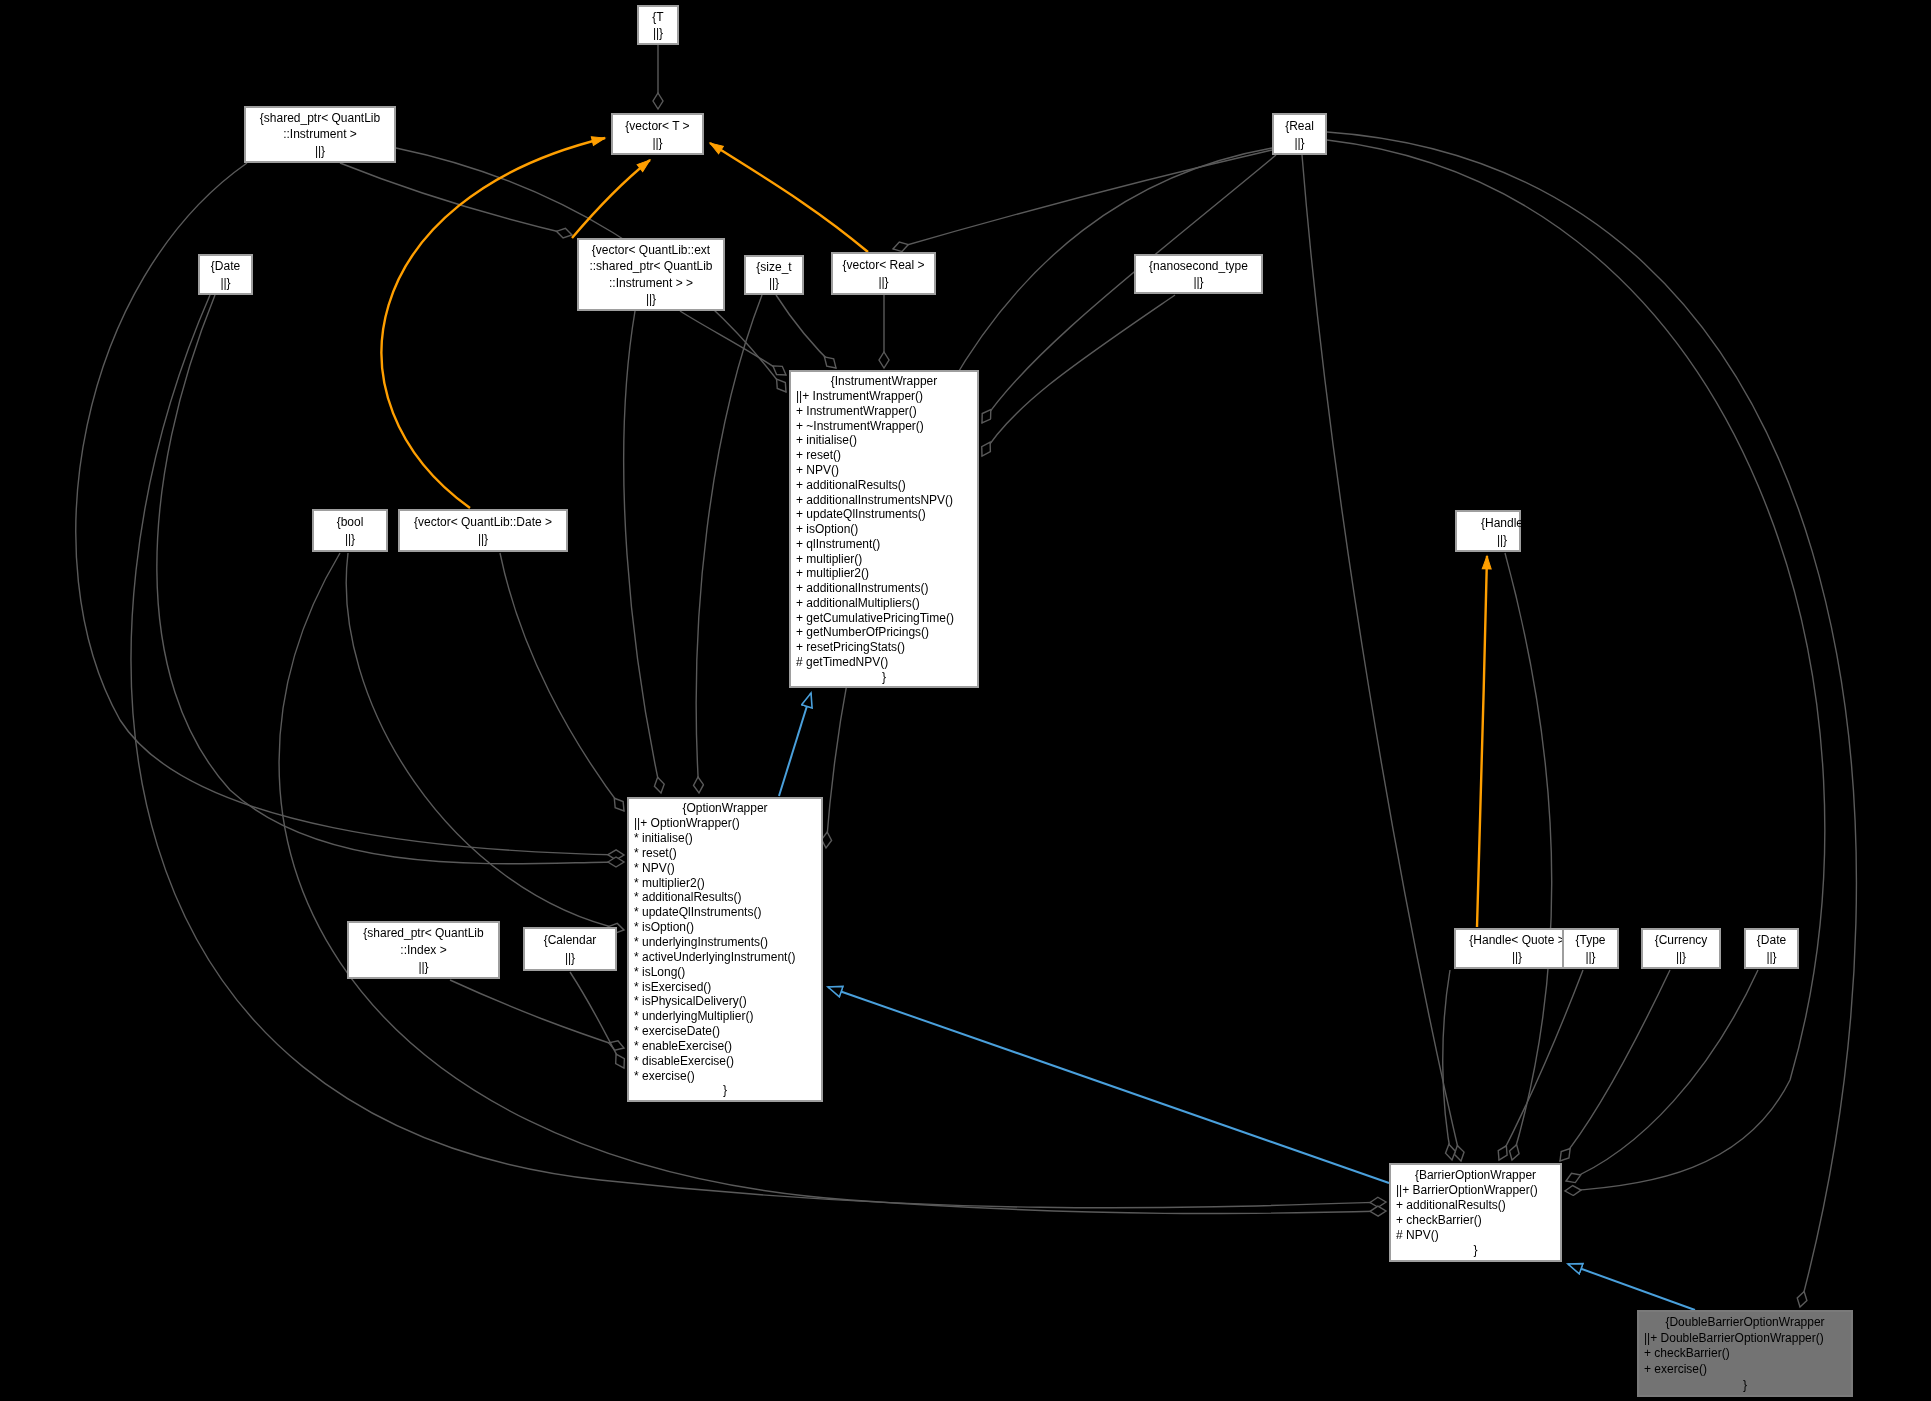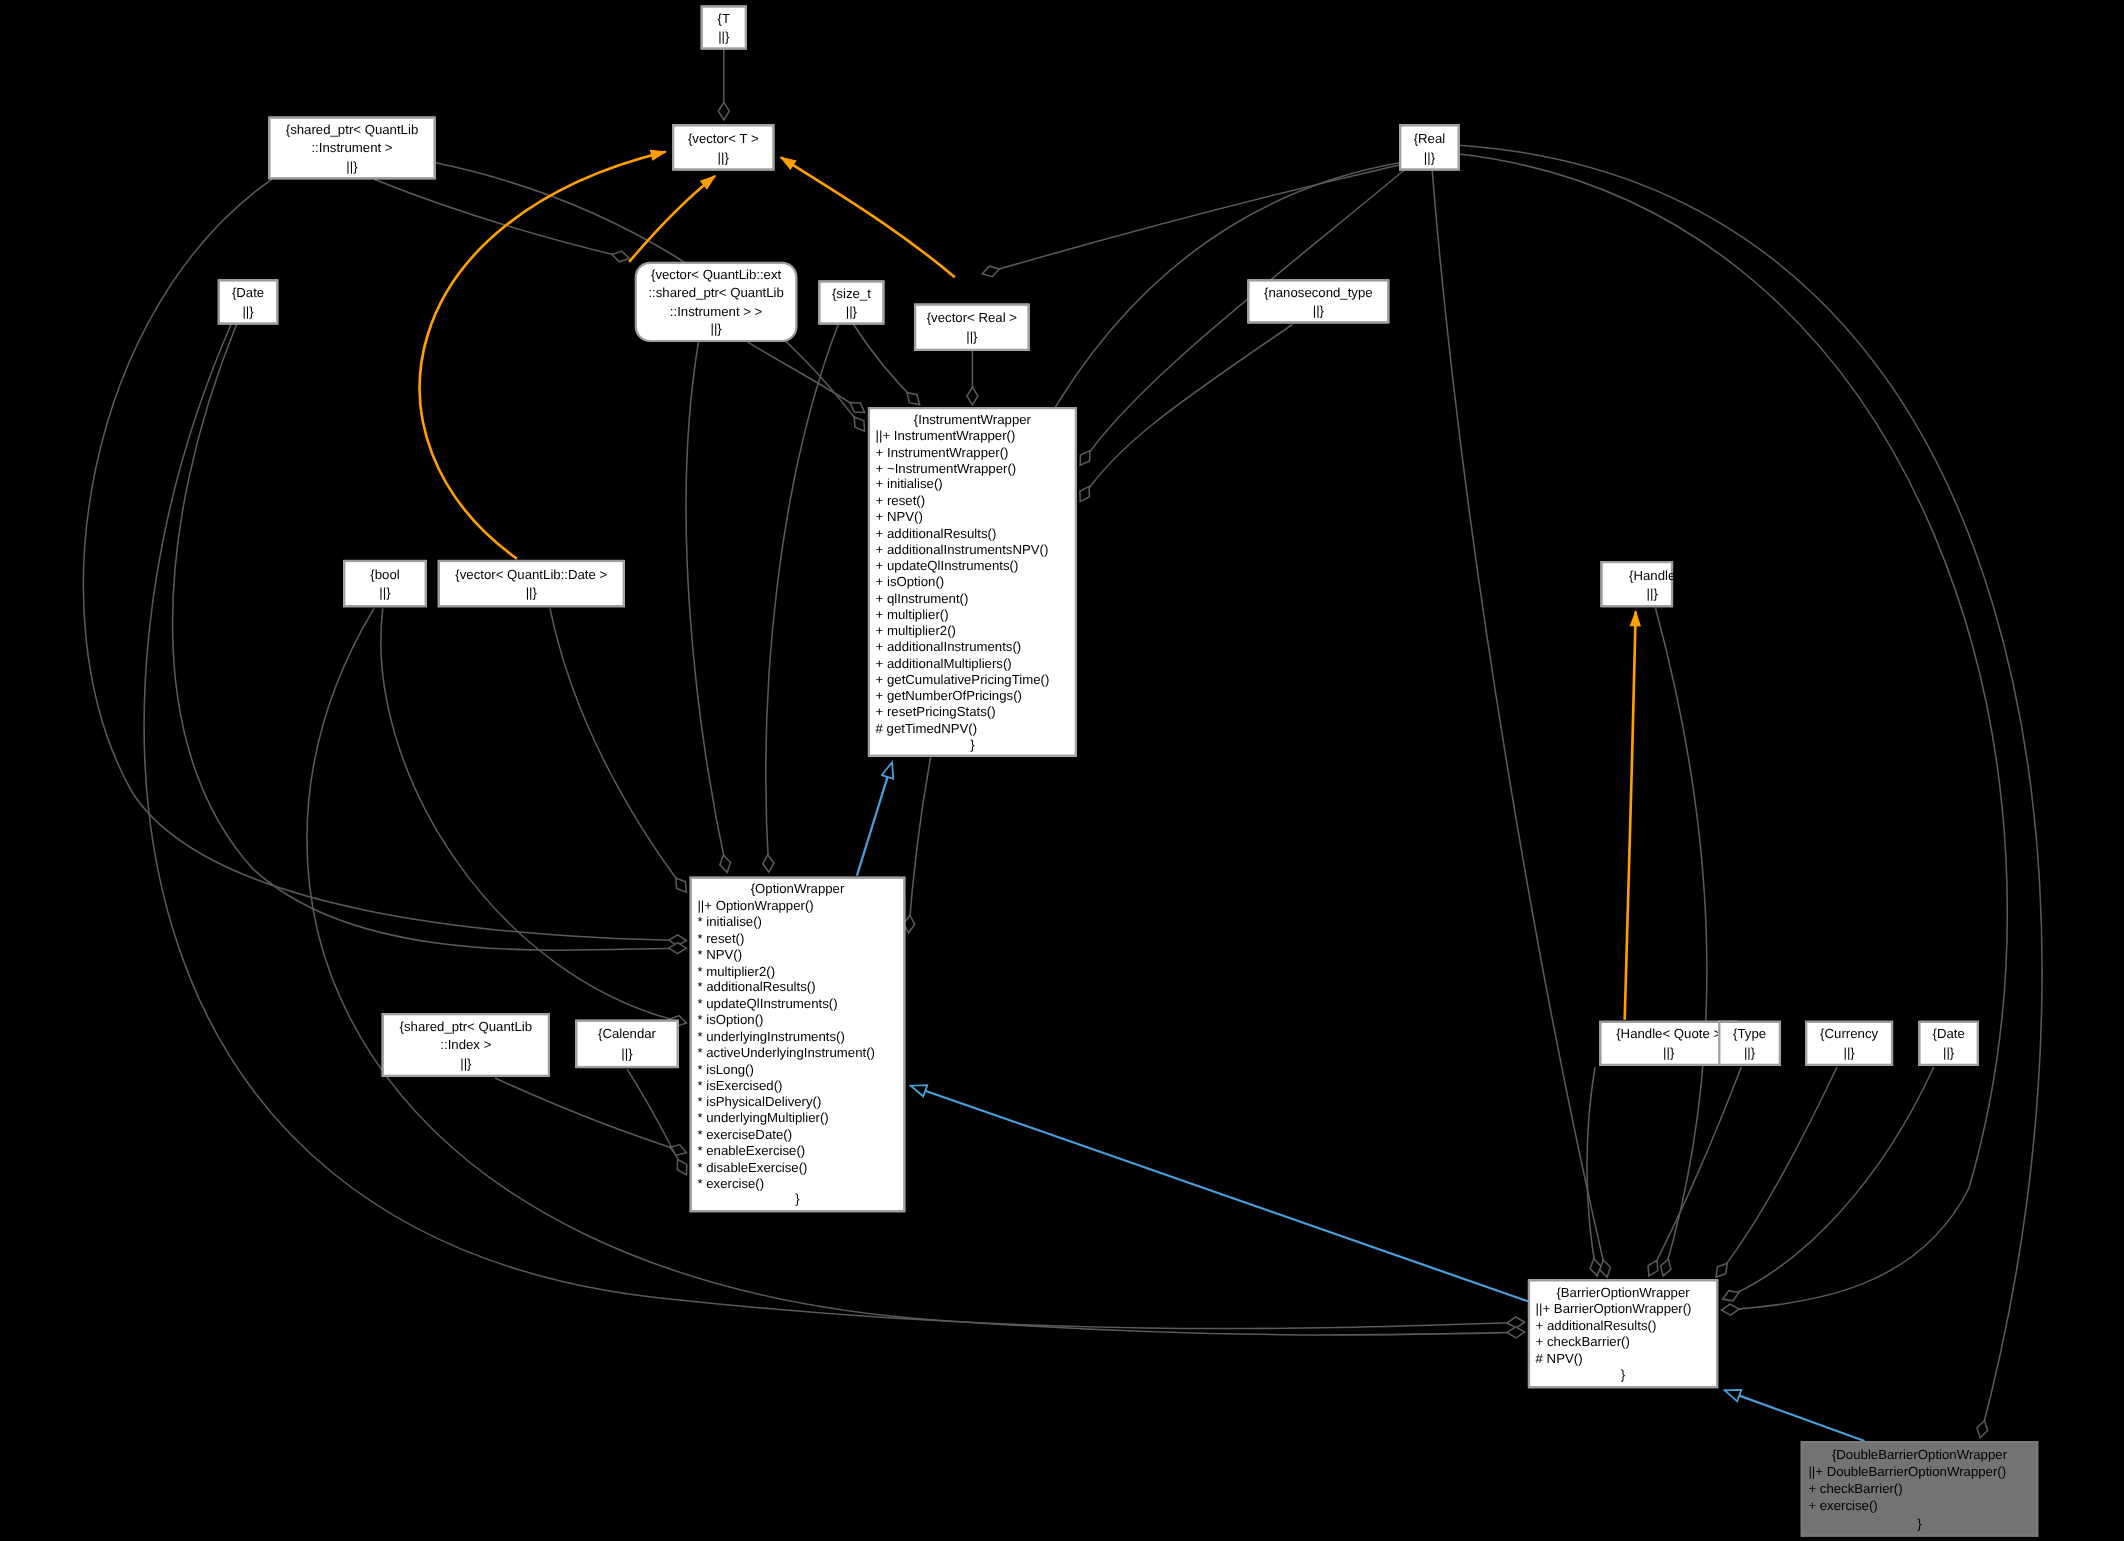--- a/index.html
+++ b/index.html
@@ -97,31 +97,31 @@
       </div>
       <div class="node" style="left: 611px; top: 113px; width: 93px; height: 42px;">
         <div class="line center">{vector&lt; T &gt;</div>
         <div class="line center">||}</div>
       </div>
       <div class="node" style="left: 244px; top: 106px; width: 152px; height: 57px;">
         <div class="line center">{shared_ptr&lt; QuantLib</div>
         <div class="line center">::Instrument &gt;</div>
         <div class="line center">||}</div>
       </div>
-      <div class="node" style="left: 577px; top: 238px; width: 148px; height: 73px; border-radius: 14px;">
+      <div class="node" style="left: 577px; top: 238px; width: 148px; height: 73px;">
         <div class="line center">{vector&lt; QuantLib::ext</div>
         <div class="line center">::shared_ptr&lt; QuantLib</div>
         <div class="line center">::Instrument &gt; &gt;</div>
         <div class="line center">||}</div>
       </div>
       <div class="node" style="left: 744px; top: 255px; width: 60px; height: 40px;">
         <div class="line center">{size_t</div>
         <div class="line center">||}</div>
       </div>
-      <div class="node" style="left: 831px; top: 252px; width: 105px; height: 43px; margin-top: 24px;">
+      <div class="node" style="left: 831px; top: 252px; width: 105px; height: 43px;">
         <div class="line center">{vector&lt; Real &gt;</div>
         <div class="line center">||}</div>
       </div>
       <div class="node" style="left: 1272px; top: 113px; width: 55px; height: 42px;">
         <div class="line center">{Real</div>
         <div class="line center">||}</div>
       </div>
       <div class="node" style="left: 1134px; top: 254px; width: 129px; height: 40px;">
         <div class="line center">{nanosecond_type</div>
         <div class="line center">||}</div>

